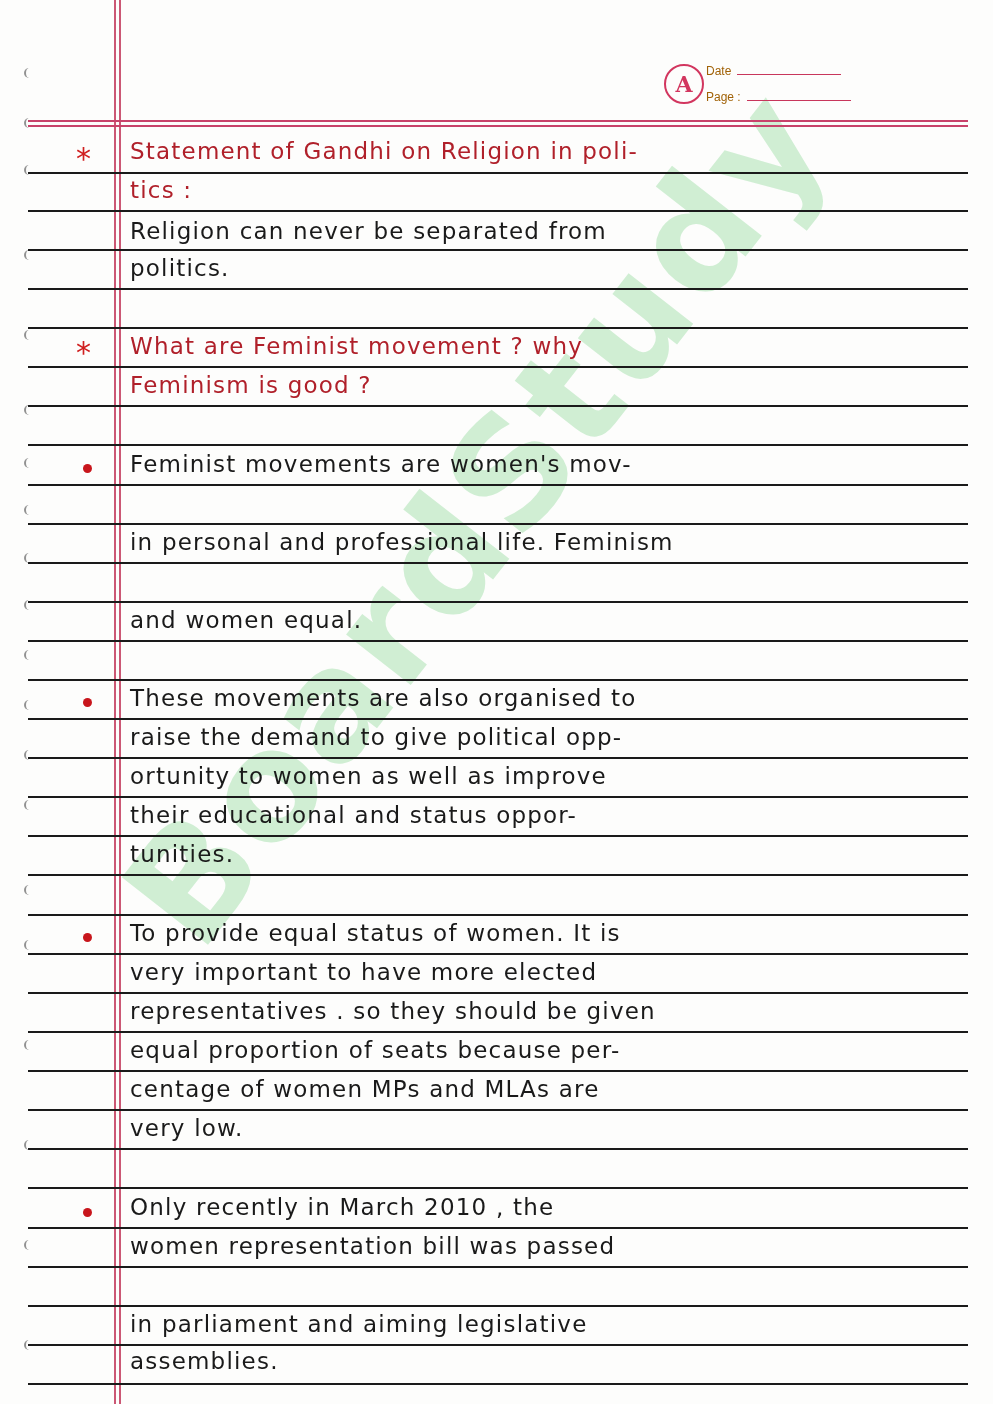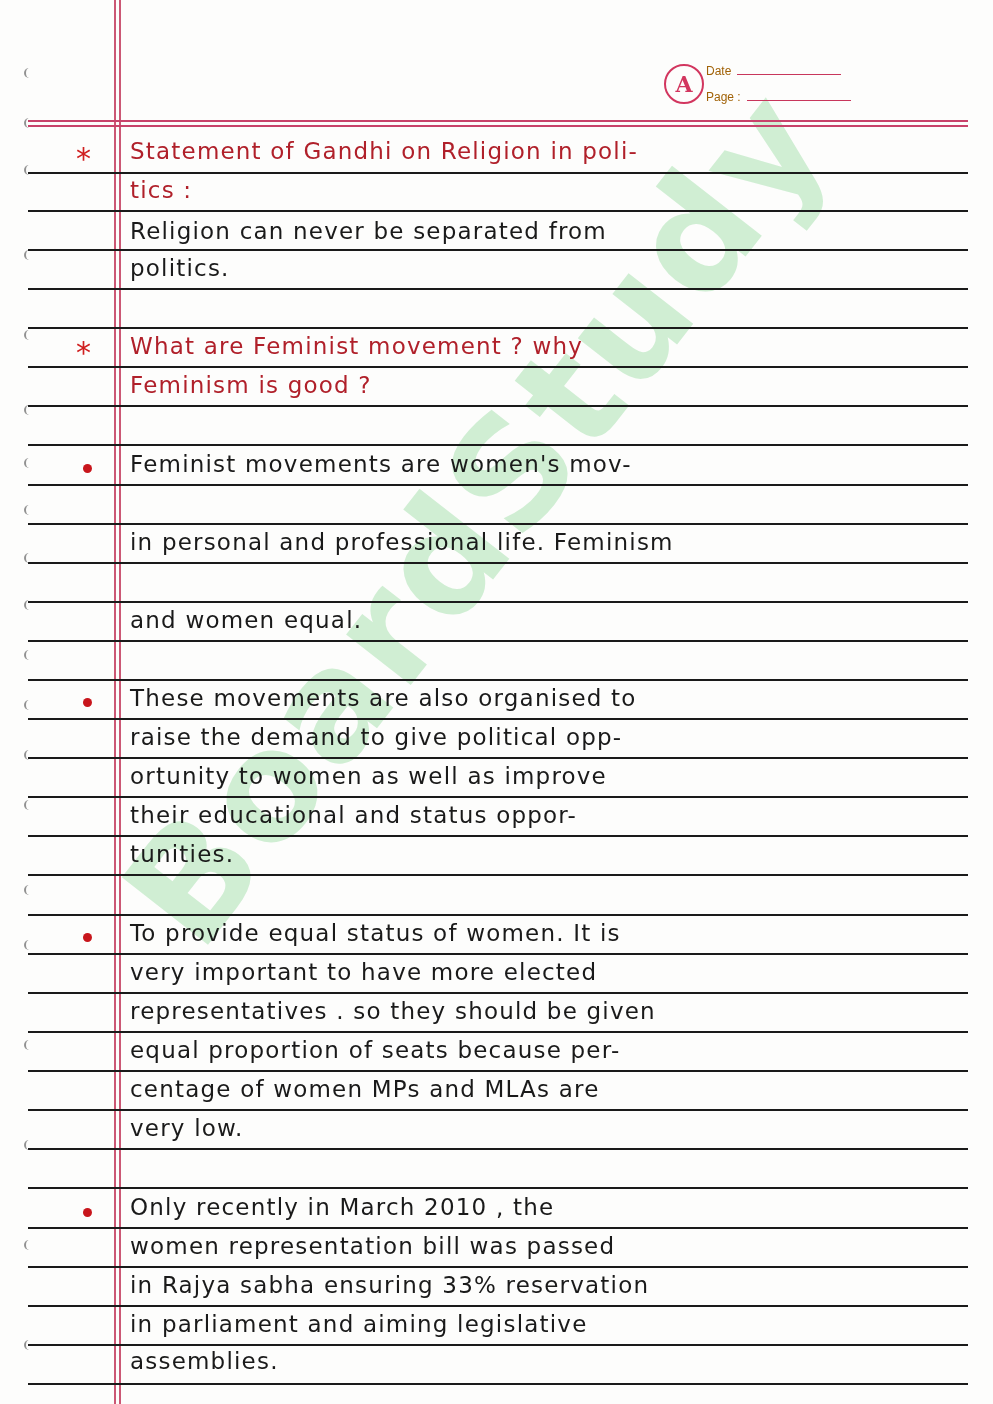--- a/index.html
+++ b/index.html
@@ -157,17 +157,16 @@
   <div class="line-text black" style="top:922px">To provide equal status of women. It is</div>
   <div class="line-text black" style="top:961px">very important to have more elected</div>
   <div class="line-text black" style="top:1039px">equal proportion of seats because per-</div>
   <div class="line-text black" style="top:1000px">representatives . so they should be given</div>
   <div class="line-text black" style="top:1078px">centage of women MPs and MLAs are</div>
   <div class="line-text black" style="top:1117px">very low.</div>
 
   <div class="marker-dot" style="top:1208px"></div>
   <div class="line-text black" style="top:1196px">Only recently in March 2010 , the</div>
   <div class="line-text black" style="top:1235px">women representation bill was passed</div>
-  <div class="line-text black" style="top:1274px">in Rajya sabha ensuring 33% reservation</div>
   <div class="line-text black" style="top:1313px">in parliament and aiming legislative</div>
   <div class="line-text black" style="top:1350px">assemblies.</div>
 
 </div>
 
 </body></html>

